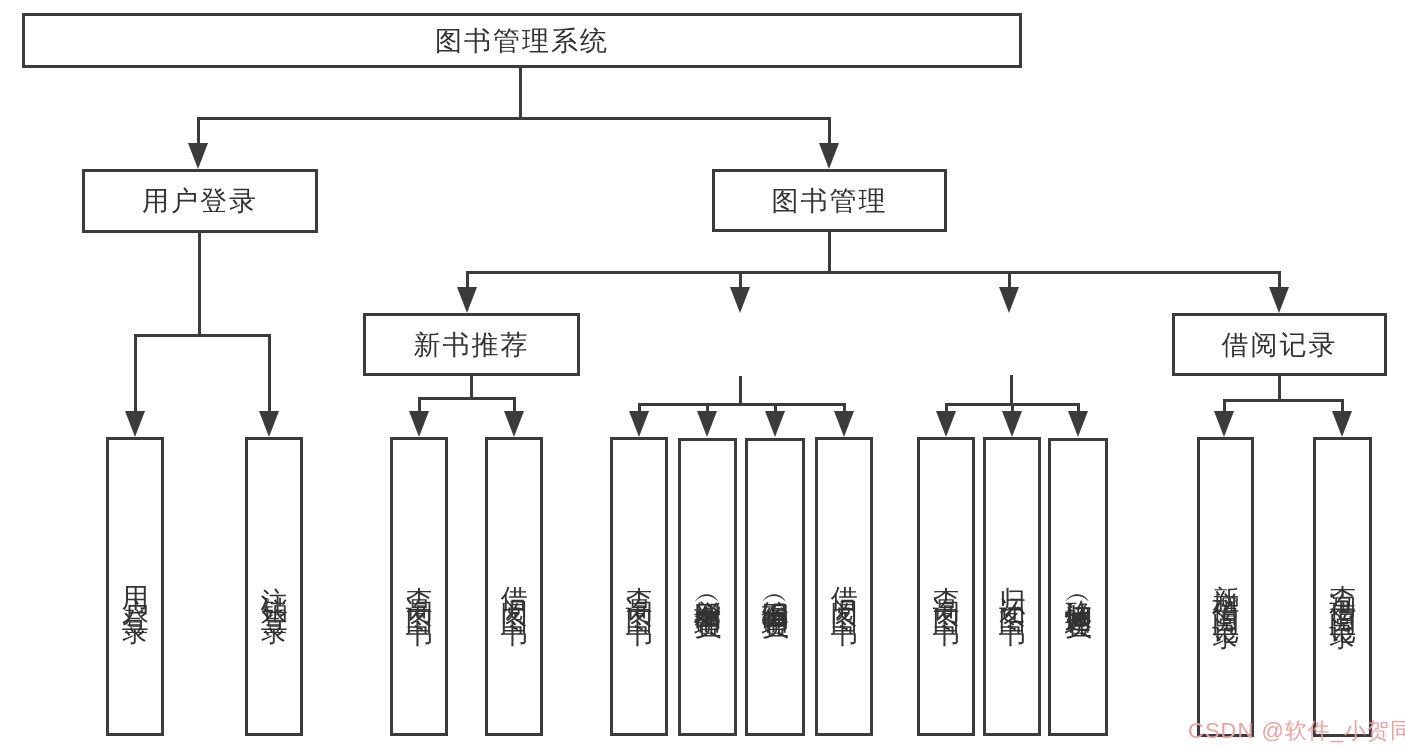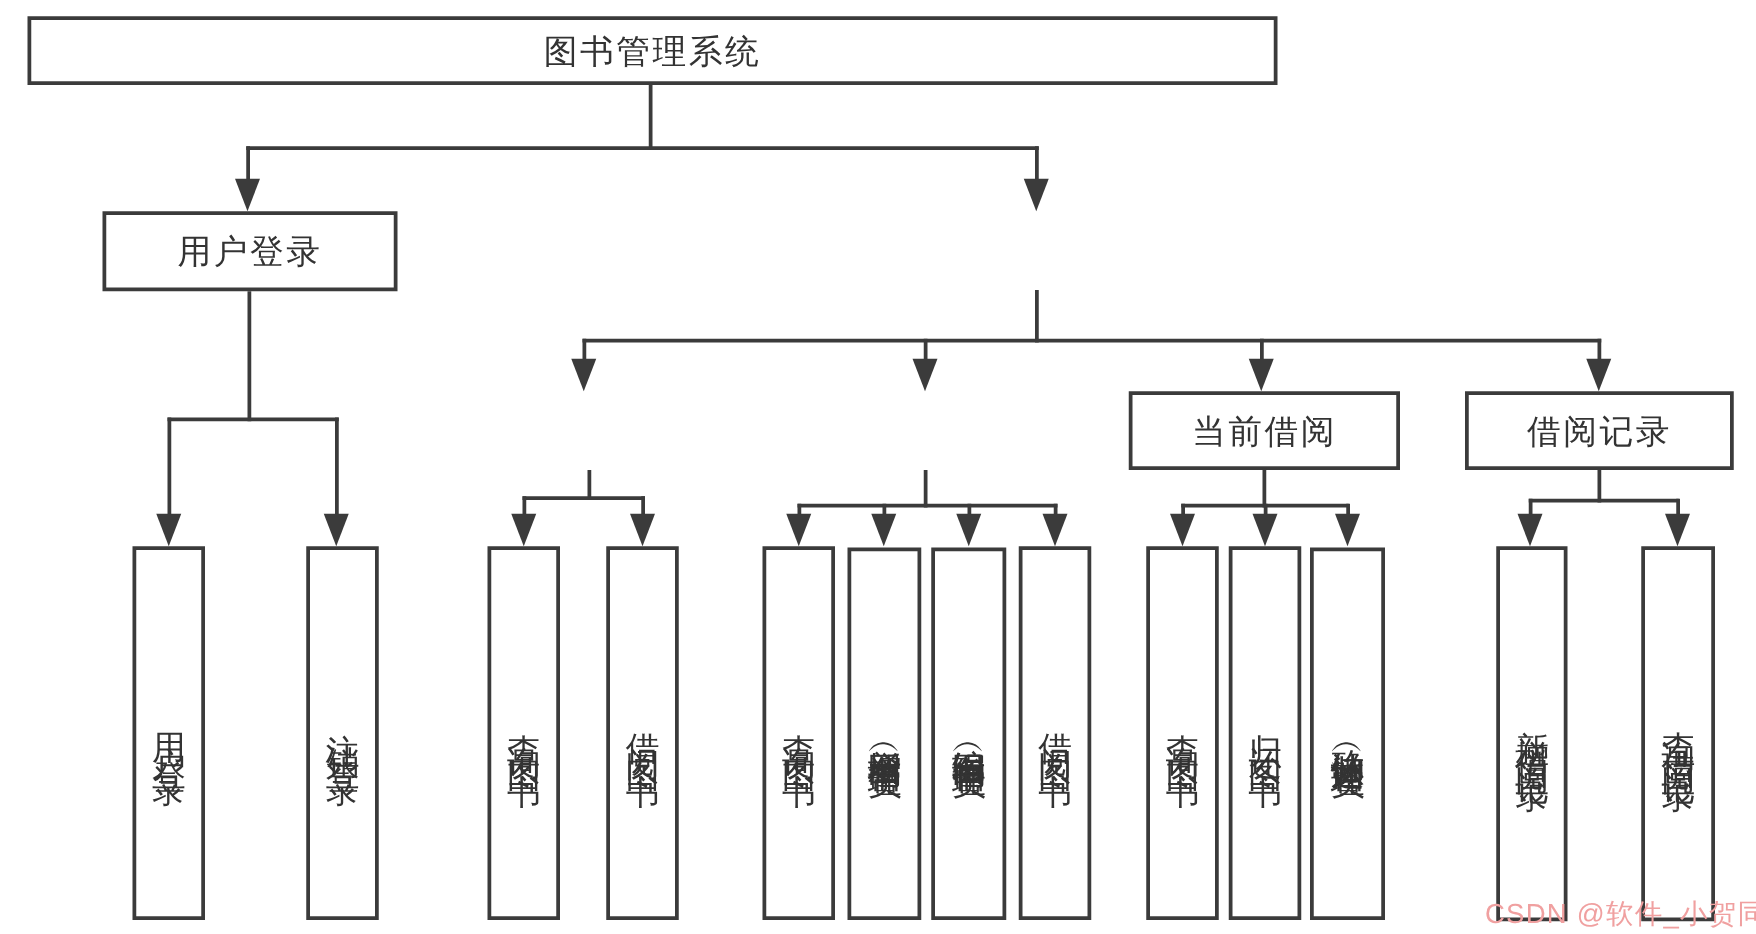--- a/index.html
+++ b/index.html
@@ -36,40 +36,41 @@
   <div class="box" style="left:22px;top:13px;width:1000px;height:55px">图书管理系统</div>
 
   <div class="line" style="left:519px;top:68px;width:3px;height:52px"></div>
   <div class="line" style="left:197px;top:117px;width:634px;height:3px"></div>
   <div class="line" style="left:197px;top:117px;width:3px;height:30px"></div>
   <div class="line" style="left:828px;top:117px;width:3px;height:30px"></div>
   <div class="arrow" style="left:188px;top:143px"></div>
   <div class="arrow" style="left:819px;top:143px"></div>
 
   <div class="box" style="left:82px;top:169px;width:236px;height:64px">用户登录</div>
+  <div class="box" style="left:712px;top:169px;width:235px;height:63px">图书管理</div>
 
   <div class="line" style="left:198px;top:233px;width:3px;height:104px"></div>
   <div class="line" style="left:134px;top:334px;width:137px;height:3px"></div>
   <div class="line" style="left:134px;top:334px;width:3px;height:78px"></div>
   <div class="line" style="left:268px;top:334px;width:3px;height:78px"></div>
   <div class="arrow" style="left:125px;top:411px"></div>
   <div class="arrow" style="left:259px;top:411px"></div>
 
   <div class="line" style="left:828px;top:232px;width:3px;height:42px"></div>
   <div class="line" style="left:466px;top:271px;width:815px;height:3px"></div>
   <div class="line" style="left:466px;top:271px;width:3px;height:18px"></div>
   <div class="line" style="left:739px;top:271px;width:3px;height:18px"></div>
   <div class="line" style="left:1008px;top:271px;width:3px;height:18px"></div>
   <div class="line" style="left:1278px;top:271px;width:3px;height:18px"></div>
   <div class="arrow" style="left:457px;top:287px"></div>
   <div class="arrow" style="left:730px;top:287px"></div>
   <div class="arrow" style="left:999px;top:287px"></div>
   <div class="arrow" style="left:1269px;top:287px"></div>
 
-  <div class="box" style="left:903px;top:313px;width:217px;height:63px">当前借阅</div>
+  <div class="box" style="left:363px;top:313px;width:217px;height:63px">新书推荐</div>
   <div class="box" style="left:1172px;top:313px;width:215px;height:63px">借阅记录</div>
 
   <div class="line" style="left:470px;top:376px;width:3px;height:24px"></div>
   <div class="line" style="left:418px;top:397px;width:98px;height:3px"></div>
   <div class="line" style="left:418px;top:397px;width:3px;height:15px"></div>
   <div class="line" style="left:513px;top:397px;width:3px;height:15px"></div>
   <div class="arrow" style="left:409px;top:411px"></div>
   <div class="arrow" style="left:504px;top:411px"></div>
 
   <div class="line" style="left:739px;top:376px;width:3px;height:30px"></div>

